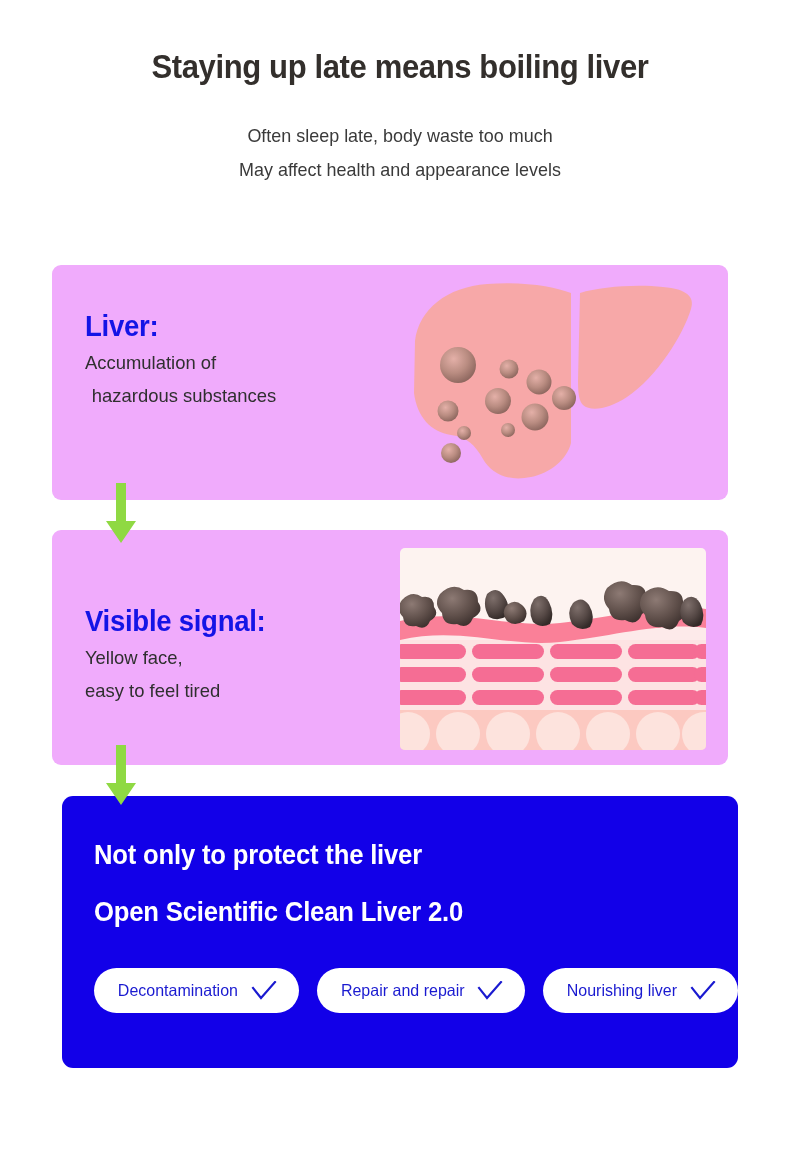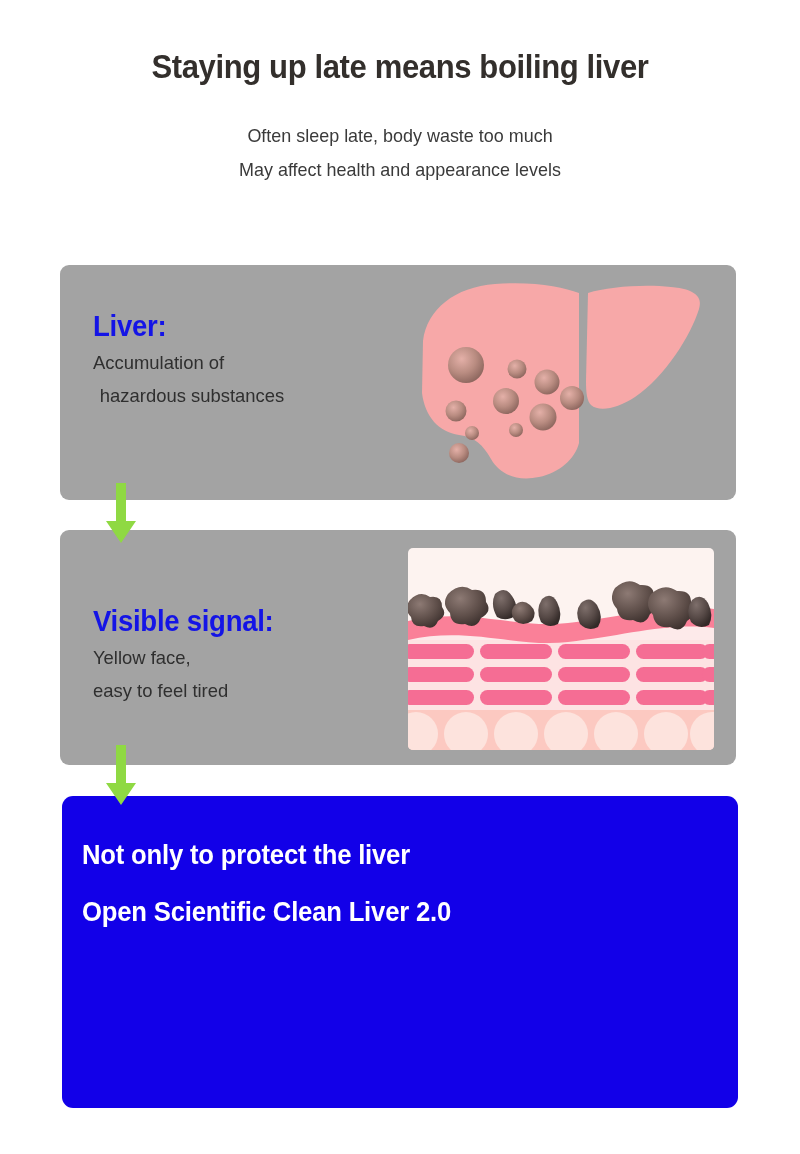--- a/index.html
+++ b/index.html
@@ -36,23 +36,23 @@
     color: #3a3a3a;
     font-size: 18.5px;
     line-height: 1.84;
     transform: scaleX(0.97);
   }
   .subtitle-line { display: block; }
 
   
   .card {
     position: absolute;
-    left: 60px;
+    left: 52px;
     width: 676px;
-    background: #a3a3a3;
+    background: #f0abfc;
     border-radius: 9px;
     box-sizing: border-box;
   }
   #card-liver  { top: 265px; height: 235px; }
   #card-signal { top: 530px; height: 235px; }
 
   .card-text {
     position: absolute;
     left: 33px;
   }
@@ -104,25 +104,25 @@
   }
   #arrow-1 { top: 483px; }
   #arrow-2 { top: 745px; }
 
   
   #cta-panel {
     position: absolute;
     left: 62px;
     top: 796px;
     width: 676px;
-    height: 312px;
+    height: 272px;
     background: #1200e8;
     border-radius: 11px;
     box-sizing: border-box;
-    padding: 44px 44px 0 20px;
+    padding: 44px 44px 0 32px;
     z-index: 3;
   }
   .cta-heading {
     color: #ffffff;
     font-size: 27px;
     font-weight: bold;
     letter-spacing: -0.2px;
     margin: 0;
     transform: scaleX(0.95);
     transform-origin: left center;
@@ -284,13 +284,33 @@
 </div>
 
 <svg class="flow-arrow" id="arrow-2" viewBox="0 0 32 62">
   <path d="M11 0 H21 V38 H31 L16 60 L1 38 H11 Z" fill="#8fd943"></path>
 </svg>
 
 <div id="cta-panel">
   <div class="cta-heading" id="cta-heading-1">Not only to protect the liver</div>
   <div class="cta-heading" id="cta-heading-2">Open Scientific Clean Liver 2.0</div>
 
+  <div class="pill-row">
+    <div class="pill">
+      <span class="pill-label">Decontamination</span>
+      <svg class="check-icon" width="26" height="20" viewBox="0 0 26 20">
+        <path d="M2 7 L10 17 L24 1" fill="none" stroke="#1a1ad0" stroke-width="2.1" stroke-linecap="square"></path>
+      </svg>
+    </div>
+    <div class="pill">
+      <span class="pill-label">Repair and repair</span>
+      <svg class="check-icon" width="26" height="20" viewBox="0 0 26 20">
+        <path d="M2 7 L10 17 L24 1" fill="none" stroke="#1a1ad0" stroke-width="2.1" stroke-linecap="square"></path>
+      </svg>
+    </div>
+    <div class="pill">
+      <span class="pill-label">Nourishing liver</span>
+      <svg class="check-icon" width="26" height="20" viewBox="0 0 26 20">
+        <path d="M2 7 L10 17 L24 1" fill="none" stroke="#1a1ad0" stroke-width="2.1" stroke-linecap="square"></path>
+      </svg>
+    </div>
+  </div>
 </div>
 
 </body></html>

